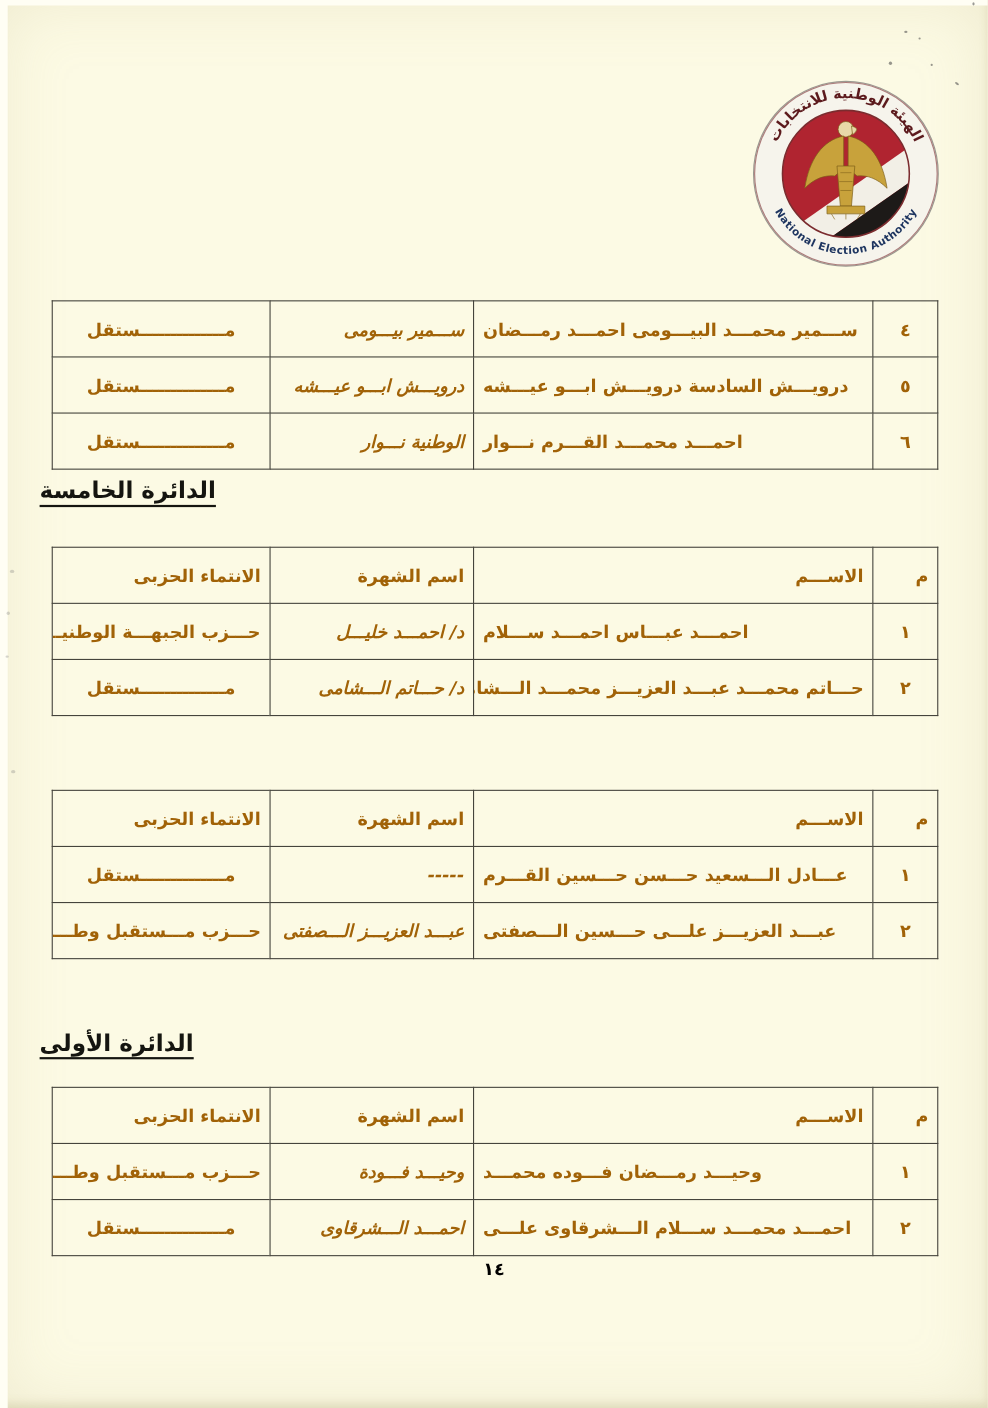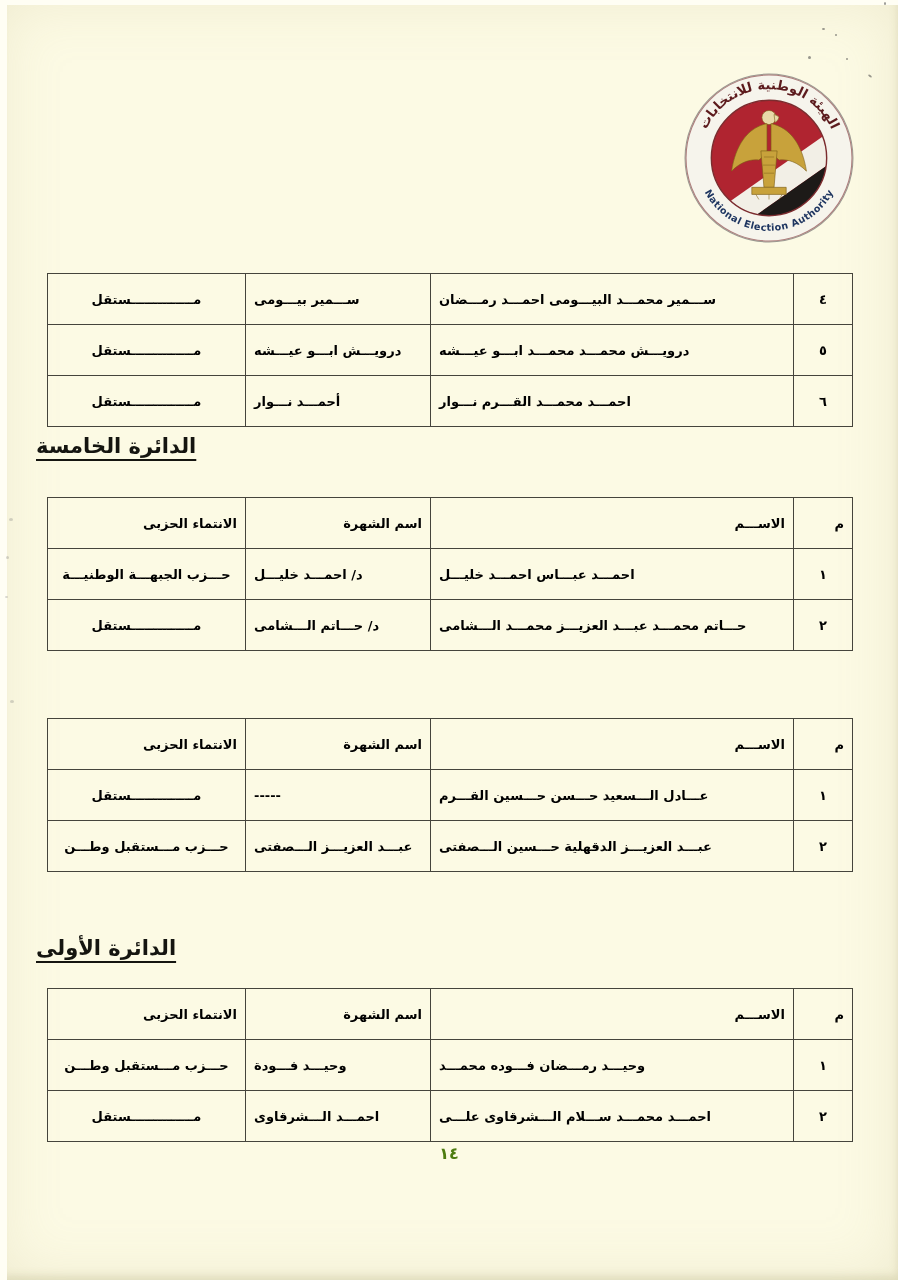--- a/index.html
+++ b/index.html
@@ -38,34 +38,34 @@
   table.doc-table{
     position:absolute;left:47px;width:805px;
     border-collapse:collapse;direction:rtl;
     table-layout:fixed;
     background:transparent;
   }
   table.doc-table td,table.doc-table th{
     border:1px solid #45443c;
     height:50px;
     padding:0 8px;
-    font-weight:bold;color:#000000;
+    font-weight:bold;color:#a16207;
     white-space:nowrap;overflow:hidden;
-    font-size:13px;
+    font-size:16px;
   }
   table.doc-table{border:1.5px solid #45443c;}
   th.col-head{font-size:18px;text-align:right;}
   td.c-num{text-align:center;font-size:16px;}
   td.c-name{text-align:left;}
-  td.c-alias{text-align:left;}
+  td.c-alias{text-align:right;font-style:italic;}
   td.c-party{text-align:center;}
 
   .page-number{
     position:absolute;left:0;width:100%;top:1144px;text-align:center;
-    font-size:16px;color:#4d7c0f;font-weight:bold;
+    font-size:16px;color:#000000;font-weight:bold;
   }
 </style>
 </head>
 <body>
 
 <div class="page">
   <div class="edge-left"></div>
   <div class="edge-top"></div>
 
   <div>
@@ -131,28 +131,28 @@
       </colgroup>
     <tbody>
       <tr>
         <td class="c-num">٤</td>
         <td class="c-name">ســـمير محمـــد البيـــومى احمـــد رمـــضان</td>
         <td class="c-alias">ســـمير بيـــومى</td>
         <td class="c-party">مــــــــــــــستقل</td>
       </tr>
       <tr>
         <td class="c-num">٥</td>
-        <td class="c-name">درويـــش محمـــد محمـــد ابـــو عيـــشه</td>
+        <td class="c-name">درويـــش السادسة درويـــش ابـــو عيـــشه</td>
         <td class="c-alias">درويـــش ابـــو عيـــشه</td>
         <td class="c-party">مــــــــــــــستقل</td>
       </tr>
       <tr>
         <td class="c-num">٦</td>
         <td class="c-name">احمـــد محمـــد القـــرم نـــوار</td>
-        <td class="c-alias">أحمـــد نـــوار</td>
+        <td class="c-alias">الوطنية نـــوار</td>
         <td class="c-party">مــــــــــــــستقل</td>
       </tr>
     </tbody>
   </table>
 
   <div class="heading" style="top:434px;">الدائرة الخامسة</div>
 
   <table class="doc-table" style="top:497px;">
     <colgroup>
         <col style="width:59px">
@@ -162,21 +162,21 @@
       </colgroup>
     <tbody>
       <tr>
         <th class="col-head">م</th>
         <th class="col-head">الاســـم</th>
         <th class="col-head">اسم الشهرة</th>
         <th class="col-head">الانتماء الحزبى</th>
       </tr>
       <tr>
         <td class="c-num">١</td>
-        <td class="c-name">احمـــد عبـــاس احمـــد خليـــل</td>
+        <td class="c-name">احمـــد عبـــاس احمـــد ســـلام</td>
         <td class="c-alias">د/ احمـــد خليـــل</td>
         <td class="c-party">حـــزب الجبهـــة الوطنيـــة</td>
       </tr>
       <tr>
         <td class="c-num">٢</td>
         <td class="c-name">حـــاتم محمـــد عبـــد العزيـــز محمـــد الـــشامى</td>
         <td class="c-alias">د/ حـــاتم الـــشامى</td>
         <td class="c-party">مــــــــــــــستقل</td>
       </tr>
     </tbody>
@@ -198,21 +198,21 @@
         <th class="col-head">الانتماء الحزبى</th>
       </tr>
       <tr>
         <td class="c-num">١</td>
         <td class="c-name">عـــادل الـــسعيد حـــسن حـــسين القـــرم</td>
         <td class="c-alias">-----</td>
         <td class="c-party">مــــــــــــــستقل</td>
       </tr>
       <tr>
         <td class="c-num">٢</td>
-        <td class="c-name">عبـــد العزيـــز الدقهلية حـــسين الـــصفتى</td>
+        <td class="c-name">عبـــد العزيـــز علـــى حـــسين الـــصفتى</td>
         <td class="c-alias">عبـــد العزيـــز الـــصفتى</td>
         <td class="c-party">حـــزب مـــستقبل وطـــن</td>
       </tr>
     </tbody>
   </table>
 
   <div class="heading" style="top:936px;text-decoration:underline;">الدائرة الأولى</div>
 
   <table class="doc-table" style="top:988px;">
     <colgroup>

